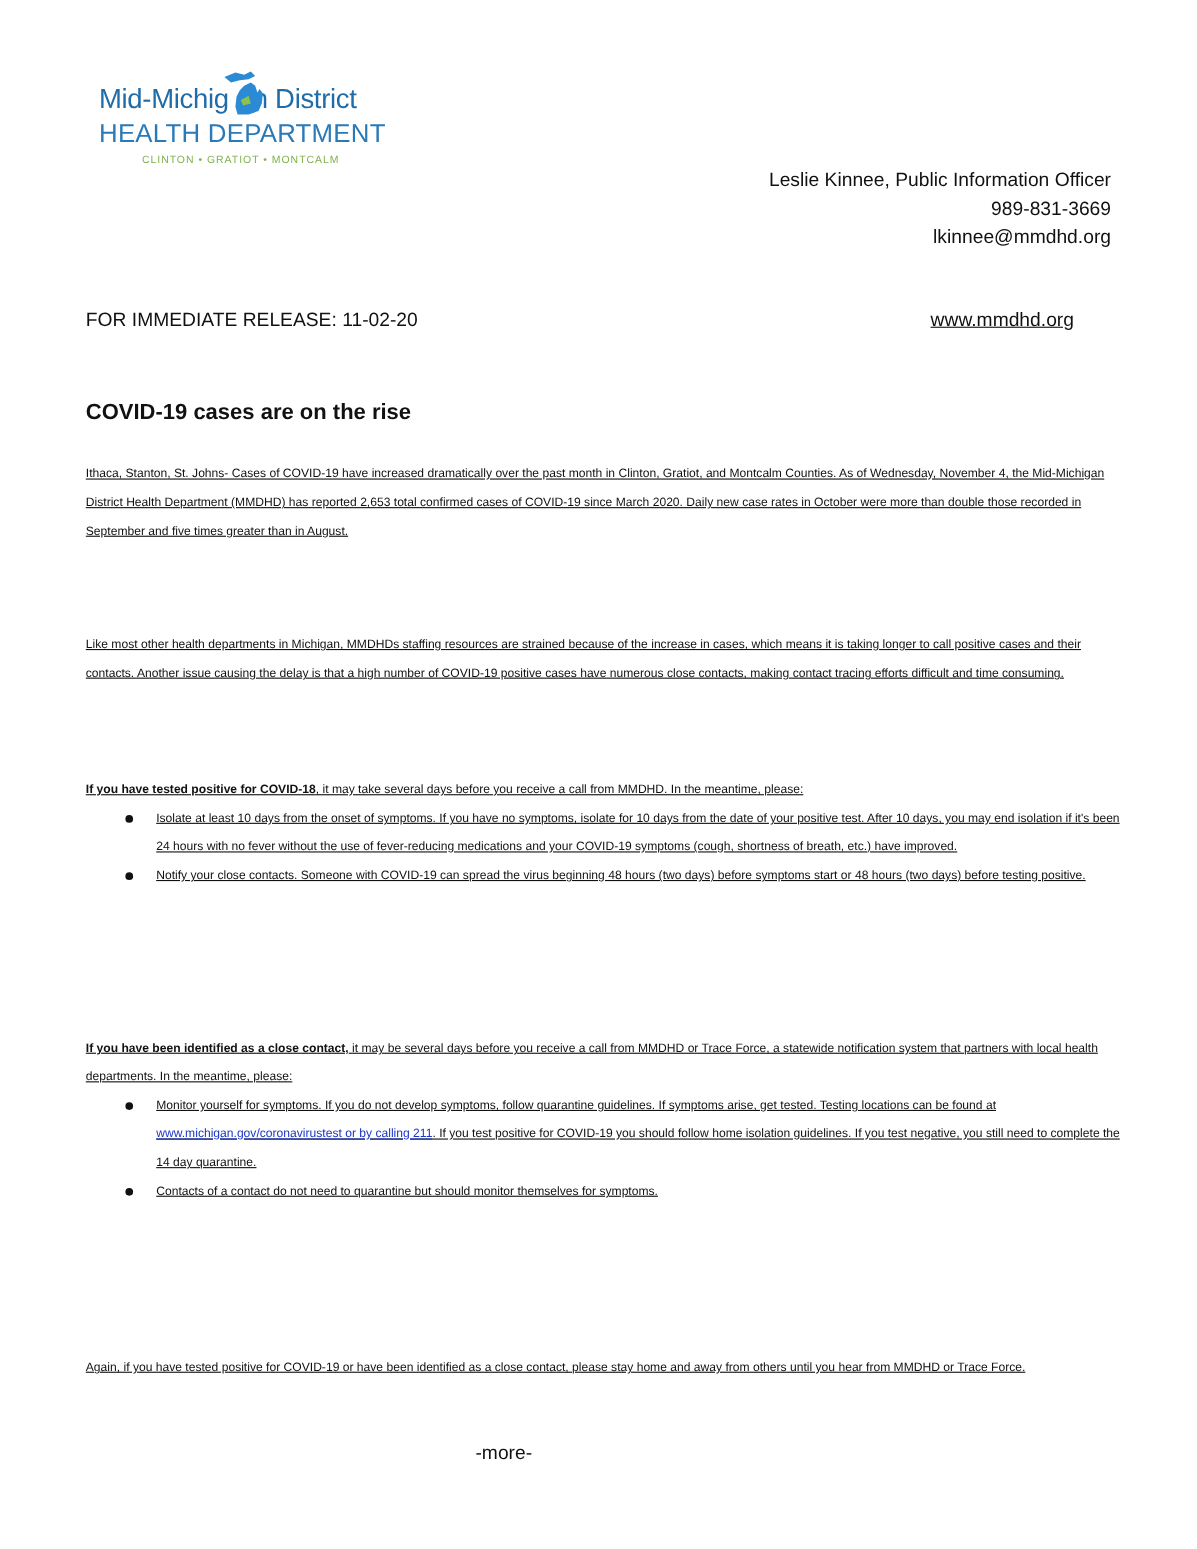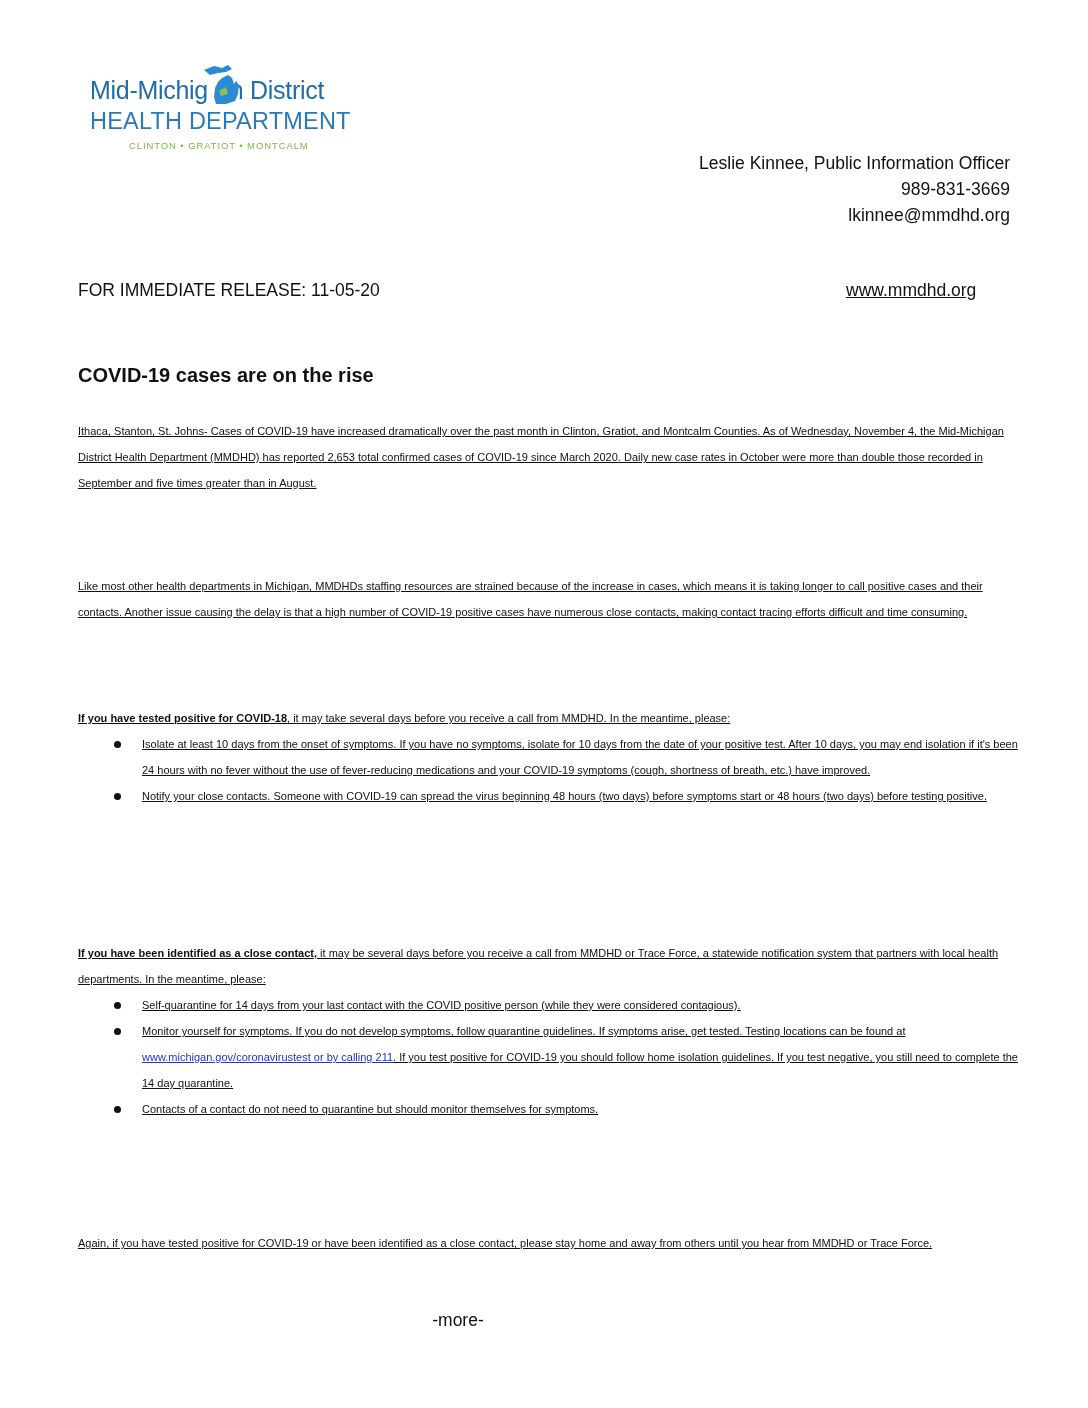--- a/index.html
+++ b/index.html
@@ -73,40 +73,39 @@
   <div class="logo-line2">HEALTH DEPARTMENT</div>
   <div class="logo-line3">CLINTON • GRATIOT • MONTCALM</div>
 </div>
 
 <div class="contact">
   <div>Leslie Kinnee, Public Information Officer</div>
   <div>989-831-3669</div>
   <div>lkinnee@mmdhd.org</div>
 </div>
 
-<div class="release">FOR IMMEDIATE RELEASE: 11-05-20</div>
+<div class="release">FOR IMMEDIATE RELEASE: 11-02-20</div>
 <div class="website">www.mmdhd.org</div>
 
 <div class="headline">COVID-19 cases are on the rise</div>
 
 <p class="body-text p1">Ithaca, Stanton, St. Johns- Cases of COVID-19 have increased dramatically over the past month in Clinton, Gratiot, and Montcalm Counties. As of Wednesday, November 4, the Mid-Michigan District Health Department (MMDHD) has reported 2,653 total confirmed cases of COVID-19 since March 2020. Daily new case rates in October were more than double those recorded in September and five times greater than in August.</p>
 <p class="body-text p2">Like most other health departments in Michigan, MMDHDs staffing resources are strained because of the increase in cases, which means it is taking longer to call positive cases and their contacts. Another issue causing the delay is that a high number of COVID-19 positive cases have numerous close contacts, making contact tracing efforts difficult and time consuming.</p>
 
 <div class="body-text p3">
   <p><b>If you have tested positive for COVID-18</b><span>, it may take several days before you receive a call from MMDHD. In the meantime, please:</span></p>
   <ul class="bullets">
     <li><span class="dot"></span><span>Isolate at least 10 days from the onset of symptoms. If you have no symptoms, isolate for 10 days from the date of your positive test. After 10 days, you may end isolation if it's been 24 hours with no fever without the use of fever-reducing medications and your COVID-19 symptoms (cough, shortness of breath, etc.) have improved.</span></li>
     <li><span class="dot"></span><span>Notify your close contacts. Someone with COVID-19 can spread the virus beginning 48 hours (two days) before symptoms start or 48 hours (two days) before testing positive.</span></li>
   </ul>
 </div>
 
 <div class="body-text p4">
   <p><b>If you have been identified as a close contact,</b><span> it may be several days before you receive a call from MMDHD or Trace Force, a statewide notification system that partners with local health departments. In the meantime, please:</span></p>
   <ul class="bullets">
-    <li><span class="dot"></span><span>Self-quarantine for 14 days from your last contact with the COVID positive person (while they were considered contagious).</span></li>
     <li><span class="dot"></span><span>Monitor yourself for symptoms. If you do not develop symptoms, follow quarantine guidelines. If symptoms arise, get tested. Testing locations can be found at </span><a class="link" href="#">www.michigan.gov/coronavirustest or by calling 211</a><span>. If you test positive for COVID-19 you should follow home isolation guidelines. If you test negative, you still need to complete the 14 day quarantine.</span></li>
     <li><span class="dot"></span><span>Contacts of a contact do not need to quarantine but should monitor themselves for symptoms.</span></li>
   </ul>
 </div>
 
 <p class="body-text p5">Again, if you have tested positive for COVID-19 or have been identified as a close contact, please stay home and away from others until you hear from MMDHD or Trace Force.</p>
 
 <div class="more">-more-</div>
 
 </body></html>

